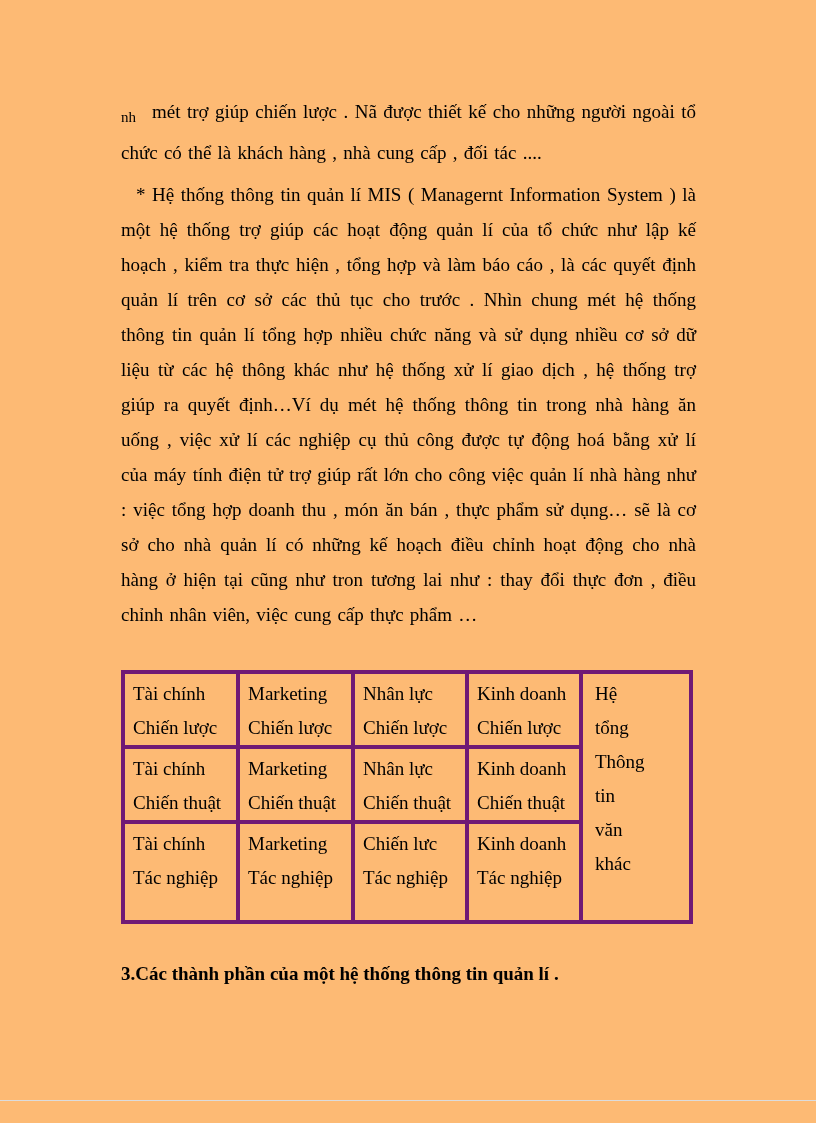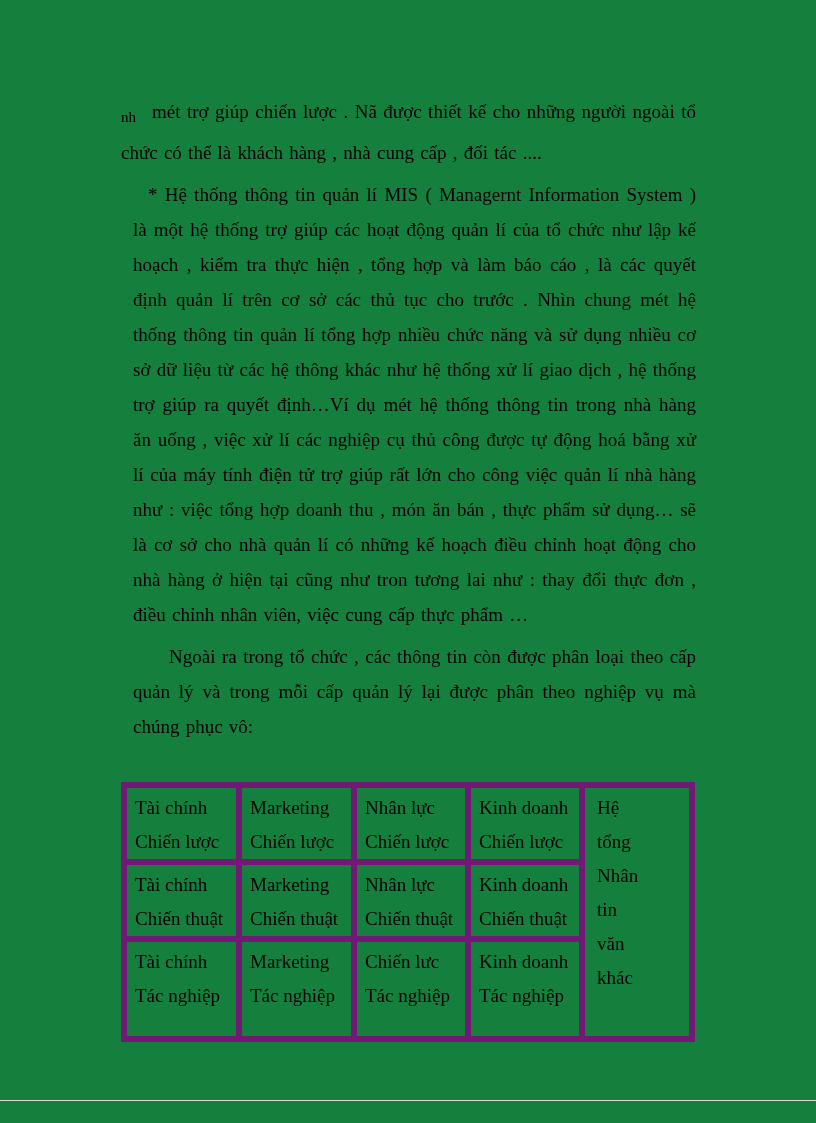--- a/index.html
+++ b/index.html
@@ -8,46 +8,46 @@
     width: 816px;
     height: 1123px;
     position: relative;
     overflow: hidden;
     font-family: "Liberation Serif", "DejaVu Serif", serif;
     color: #000000;
   }
   .page {
     position: absolute;
     inset: 0;
-    background: #15803d;
+    background: #fdba74;
     padding: 94px 120px 0 121px;
   }
   .para {
     font-size: 19px;
     line-height: 35px;
     text-align: justify;
     word-spacing: 1.5px;
   }
-  .para + .para { margin-top: 7px; margin-left: 12px; }
+  .para + .para { margin-top: 7px; }
   .prefix {
     font-size: 15px;
     vertical-align: -4px;
     margin-right: 16px;
   }
   .para.indent-star { text-indent: 15px; }
   .para.indent-normal { text-indent: 36px; }
 
   table.matrix {
     border-collapse: collapse;
     table-layout: fixed;
     width: 568px;
     margin-top: 38px;
   }
   .matrix td {
-    border: 6px solid #701a75;
+    border: 4px solid #701a75;
     vertical-align: top;
     padding: 3px 6px 0 8px;
     font-size: 19px;
     line-height: 34px;
   }
   .matrix tr:nth-child(1) td { height: 70px; }
   .matrix tr:nth-child(2) td { height: 70px; }
   .matrix tr:nth-child(3) td { height: 100px; }
   .matrix td.side { padding-left: 12px; font-family: Liberation Serif, serif; }
 
@@ -68,21 +68,20 @@
 </style>
 </head>
 <body>
 
 <div class="page">
 
   <p class="para"><span class="prefix">nh</span><span>mét trợ giúp chiến lược . Nã được thiết kế cho những người ngoài tổ chức có thể là khách hàng , nhà cung cấp , đối tác ....</span></p>
 
   <p class="para indent-star">* Hệ thống thông tin quản lí MIS ( Managernt Information System ) là một hệ thống trợ giúp các hoạt động quản lí của tổ chức như lập kế hoạch , kiểm tra thực hiện , tổng hợp và làm báo cáo , là các quyết định quản lí trên cơ sở các thủ tục cho trước . Nhìn chung mét hệ thống thông tin quản lí tổng hợp nhiều chức năng và sử dụng nhiều cơ sở dữ liệu từ các hệ thông khác như hệ thống xử lí giao dịch , hệ thống trợ giúp ra quyết định…Ví dụ mét hệ thống thông tin trong nhà hàng ăn uống , việc xử lí các nghiệp cụ thủ công được tự động hoá bằng xử lí của máy tính điện tử trợ giúp rất lớn cho công việc quản lí nhà hàng như : việc tổng hợp doanh thu , món ăn bán , thực phẩm sử dụng… sẽ là cơ sở cho nhà quản lí có những kế hoạch điều chỉnh hoạt động cho nhà hàng ở hiện tại cũng như tron tương lai như : thay đổi thực đơn , điều chỉnh nhân viên, việc cung cấp thực phẩm …</p>
 
-  <p class="para indent-normal">Ngoài ra trong tổ chức , các thông tin còn được phân loại theo cấp quản lý và trong mỗi cấp quản lý lại được phân theo nghiệp vụ mà chúng phục vô:</p>
 
   <table class="matrix">
     <colgroup>
       <col style="width:115px">
       <col style="width:115px">
       <col style="width:114px">
       <col style="width:114px">
       <col style="width:110px">
     </colgroup>
     <tbody>
@@ -99,21 +98,21 @@
           <div>Nhân lực</div>
           <div>Chiến lược</div>
         </td>
         <td>
           <div>Kinh doanh</div>
           <div>Chiến lược</div>
         </td>
         <td class="side" rowspan="3">
           <div>Hệ</div>
           <div>tổng</div>
-          <div>Nhân</div>
+          <div>Thông</div>
           <div>tin</div>
           <div>văn</div>
           <div>khác</div>
         </td>
       </tr>
       <tr>
         <td>
           <div>Tài chính</div>
           <div>Chiến thuật</div>
         </td>
@@ -144,16 +143,17 @@
           <div>Tác nghiệp</div>
         </td>
         <td>
           <div>Kinh doanh</div>
           <div>Tác nghiệp</div>
         </td>
       </tr>
     </tbody>
   </table>
 
+  <p class="heading">3.Các thành phần của một hệ thống thông tin quản lí .</p>
 
 </div>
 
 <div class="edge-line"></div>
 
 </body></html>

